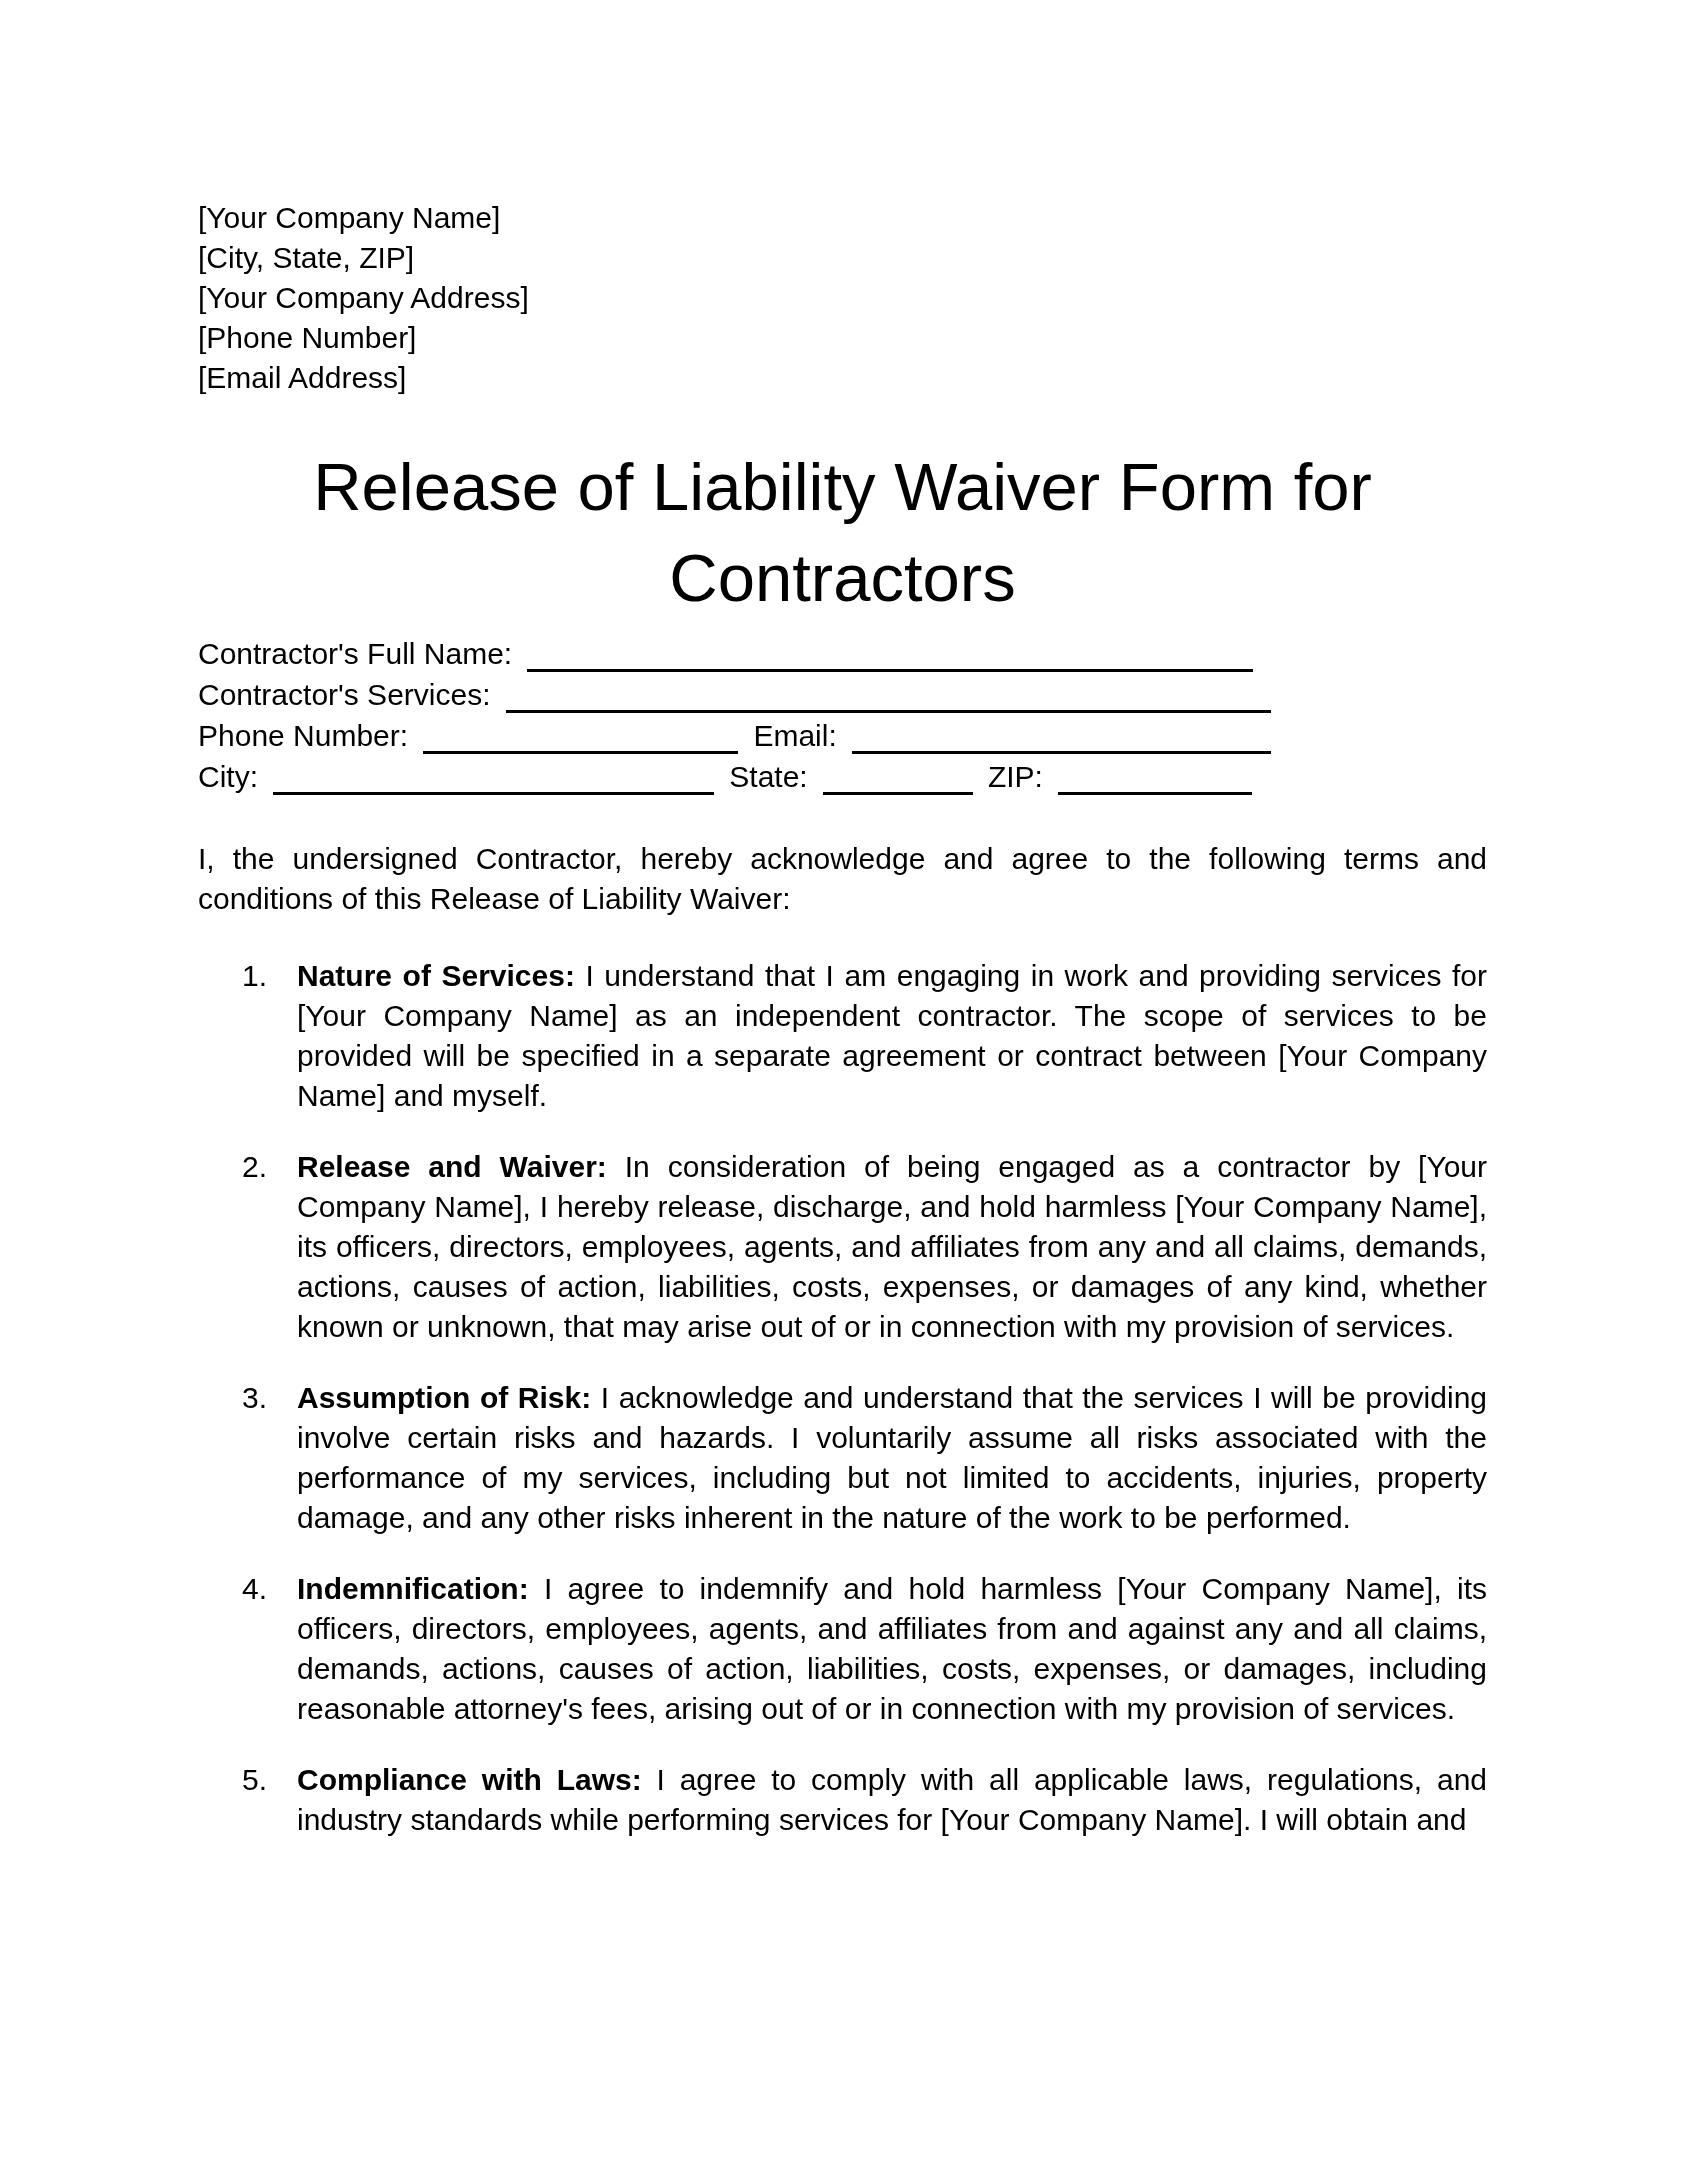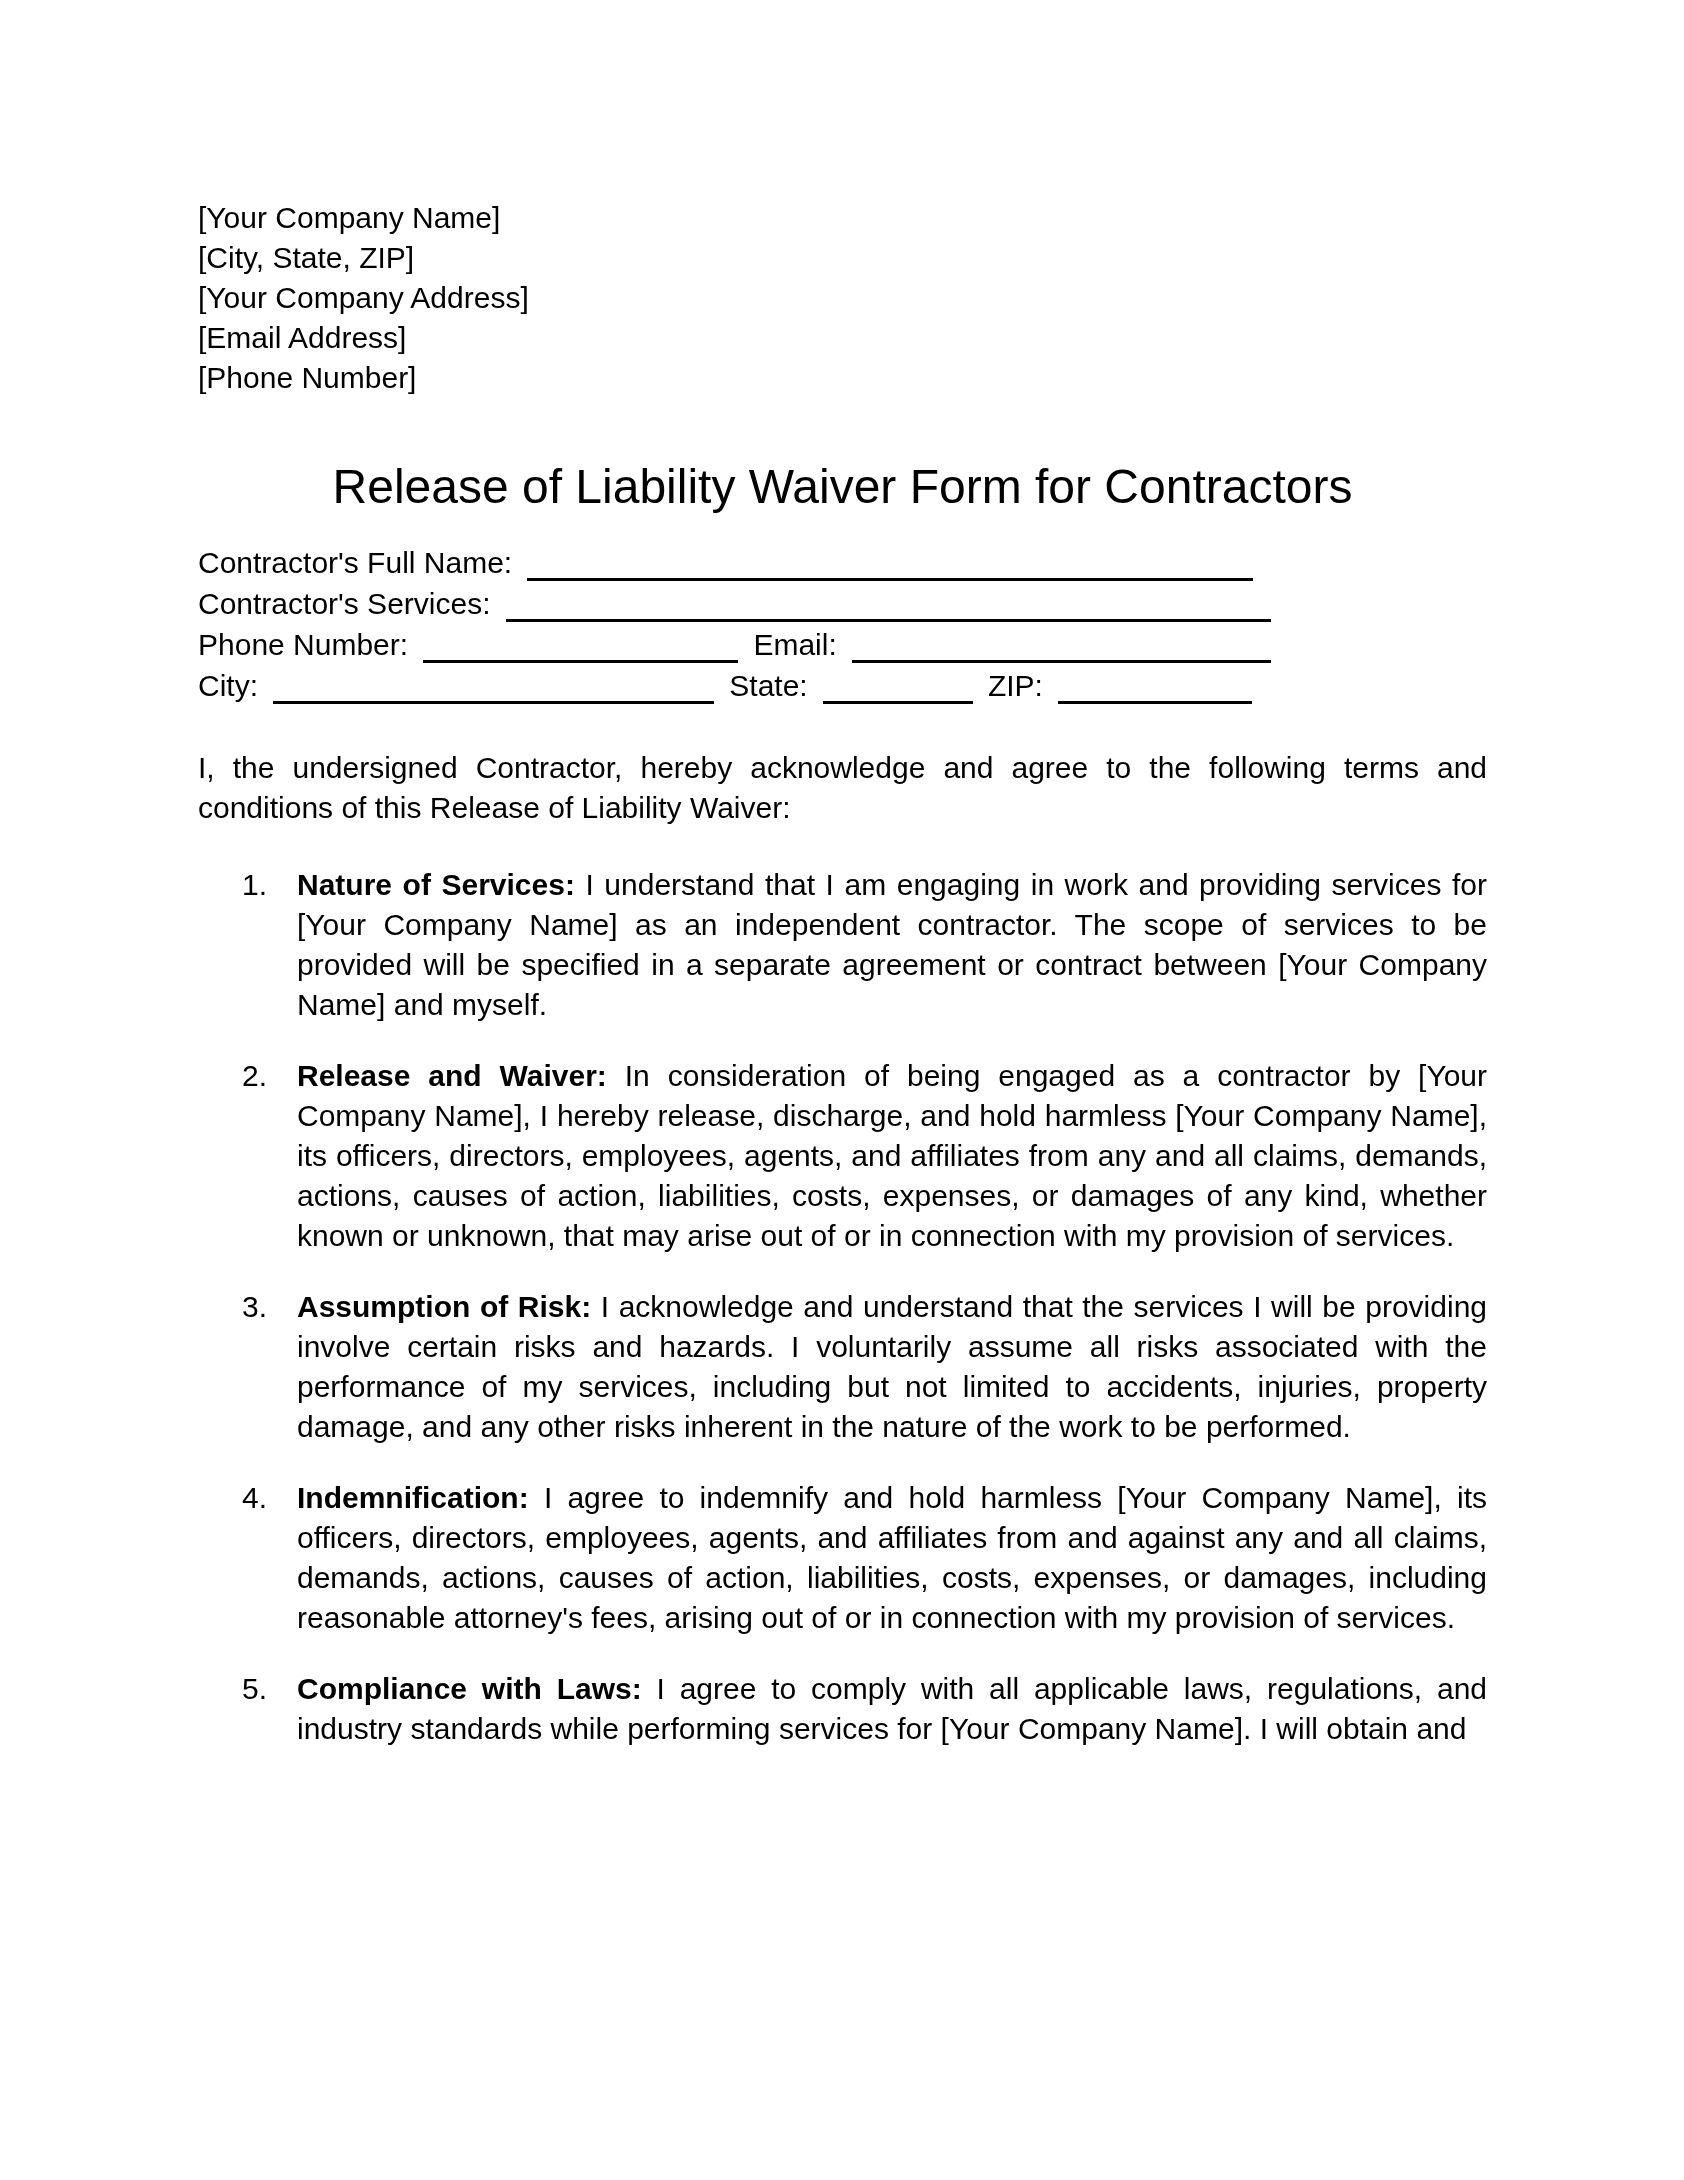--- a/index.html
+++ b/index.html
@@ -18,21 +18,21 @@
     height: 1908px;
     padding: 198px 198px 0 198px;
     overflow: hidden;
     background: #ffffff;
   }
   .company p { margin: 0; }
 
   .doc-title {
     margin: 43px 0 10.2px 0;
     text-align: center;
-    font-size: 48px;
+    font-size: 67px;
     line-height: 91px;
     font-weight: 400;
   }
 
   .form-block { line-height: 41px; margin: 0; }
   .form-row { white-space: nowrap; }
   .blank {
     display: inline-block;
     border-bottom: 3.4px solid #000;
     height: 25.6px;
@@ -69,22 +69,22 @@
 </style>
 </head>
 <body>
 
 <div class="page">
 
   <div class="company">
     <p>[Your Company Name]</p>
     <p>[City, State, ZIP]</p>
     <p>[Your Company Address]</p>
+    <p>[Phone Number]</p>
     <p>[Email Address]</p>
-    <p>[Phone Number]</p>
   </div>
 
   <h1 class="doc-title">Release of Liability Waiver Form for Contractors</h1>
 
   <div class="form-block">
     <div class="form-row">
       <span>Contractor's Full Name:</span>
       <span class="blank w-name gap-l"></span>
     </div>
     <div class="form-row">

